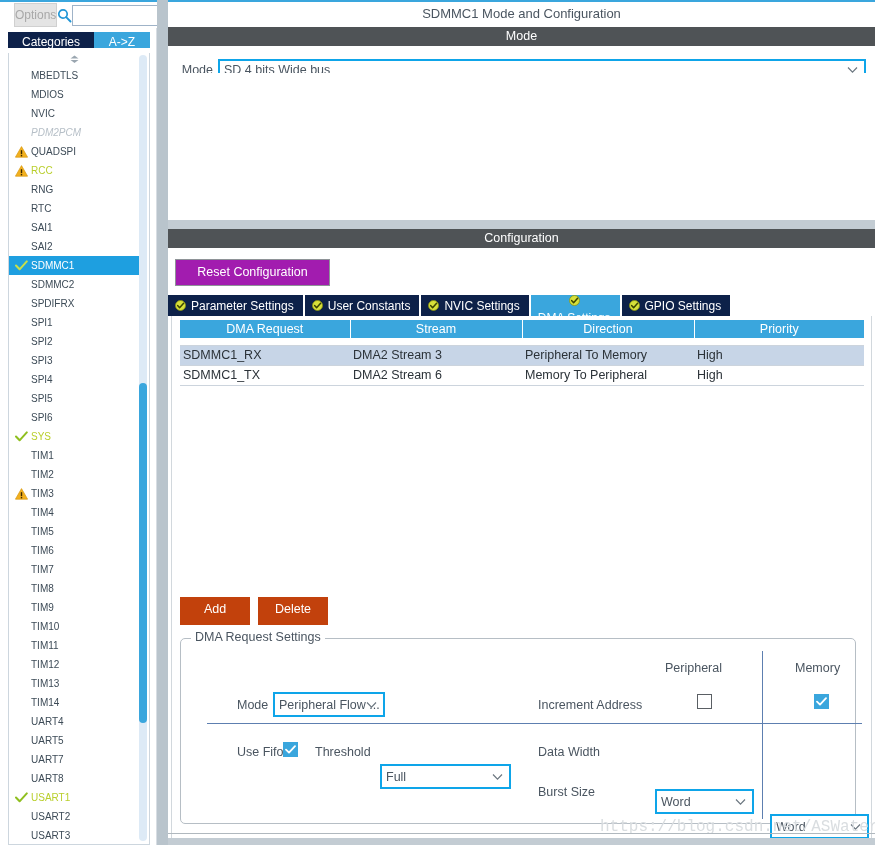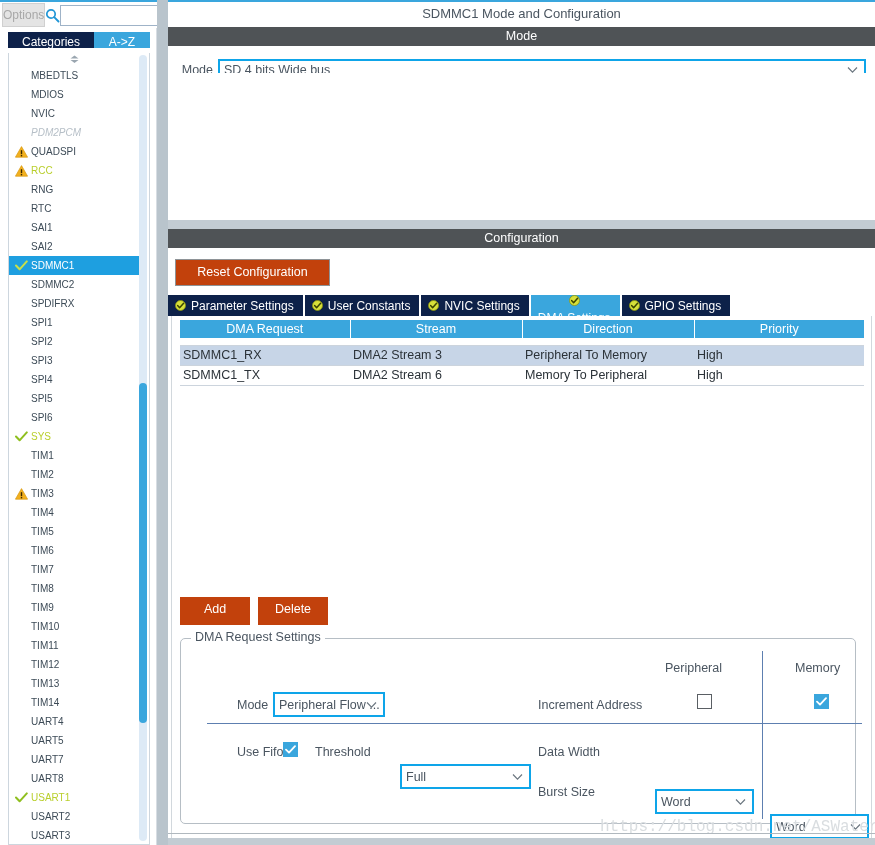--- a/index.html
+++ b/index.html
@@ -18,21 +18,21 @@
     background: #ffffff; border-right: 1px solid #d7dde3;
   }
   #sidebar-topline {
     position: absolute; left: 0; top: 0; width: 157px; height: 2px; background: #3aa6dd;
   }
   .searchbar {
     position: absolute; left: 0; top: 2px; width: 157px; height: 26px;
     display: flex; align-items: center; background: #fff;
   }
   .options-btn {
-    width: 62px; height: 24px; margin-left: 2px;
+    width: 62px; height: 24px; margin-left: 14px;
     background: #e4e4e4; border: 1px solid #d0d0d0;
     color: #a8a8a8; font-size: 12px; text-align: center; line-height: 22px;
   }
   .search-icon {
     width: 20px; height: 22px; display: flex; align-items: center; justify-content: center;
     color: #2196d6;
   }
   .search-icon svg { display: block; }
   .search-input {
     flex: 1; height: 21px; margin-right: 3px;
@@ -136,21 +136,21 @@
     position: absolute; left: 0; top: 46px; width: 707px; height: 174px; background: #ffffff;
   }
   #mode-gap {
     position: absolute; left: 0; top: 220px; width: 707px; height: 9px; background: #c3ccd3;
   }
 
   
   #config-section { position: absolute; left: 0; top: 229px; width: 707px; height: 616px; }
   .reset-btn {
     position: absolute; left: 7px; top: 30px; width: 155px; height: 27px;
-    background: #c2410c; color: #ffffff; border: 1px solid #8e9397;
+    background: #a21caf; color: #ffffff; border: 1px solid #8e9397;
     font-size: 12.5px; line-height: 25px; text-align: center;
   }
   .tabbar {
     position: absolute; left: 0; top: 66px; width: 707px; height: 21px;
     display: flex; gap: 2px;
   }
   .tab {
     height: 21px; display: flex; align-items: center; gap: 5px;
     background: #0d2149; color: #ffffff; font-size: 12px;
     padding: 0 9px 0 7px; white-space: nowrap;
@@ -480,21 +480,21 @@
                 </svg>
             </div>
 
             <div class="lbl" style="left:40px; top:106px;">Use Fifo</div>
             <div class="chk on" style="left:86px; top:103px;">
               <svg width="11" height="9" viewBox="0 0 11 9">
                   <polyline points="1,4.6 4,7.6 10,1.2" fill="none" stroke="#ffffff" stroke-width="1.8" stroke-linecap="round" stroke-linejoin="round"></polyline>
                 </svg>
             </div>
             <div class="lbl" style="left:118px; top:106px;">Threshold</div>
-            <div class="combo" style="left:183px; top:100px; width:131px; height:25px;margin-left:20px;">
+            <div class="combo" style="left:183px; top:100px; width:131px; height:25px;">
               <span class="combo-text">Full</span>
               <span class="caret">
                 <svg width="11" height="7" viewBox="0 0 11 7">
                     <polyline points="1,1 5.5,5.6 10,1" fill="none" stroke="#6c7780" stroke-width="1.2"></polyline>
                   </svg>
               </span>
             </div>
 
             <div class="lbl" style="left:341px; top:106px;">Data Width</div>
             <div class="combo" style="left:458px; top:100px; width:99px; height:25px;">

